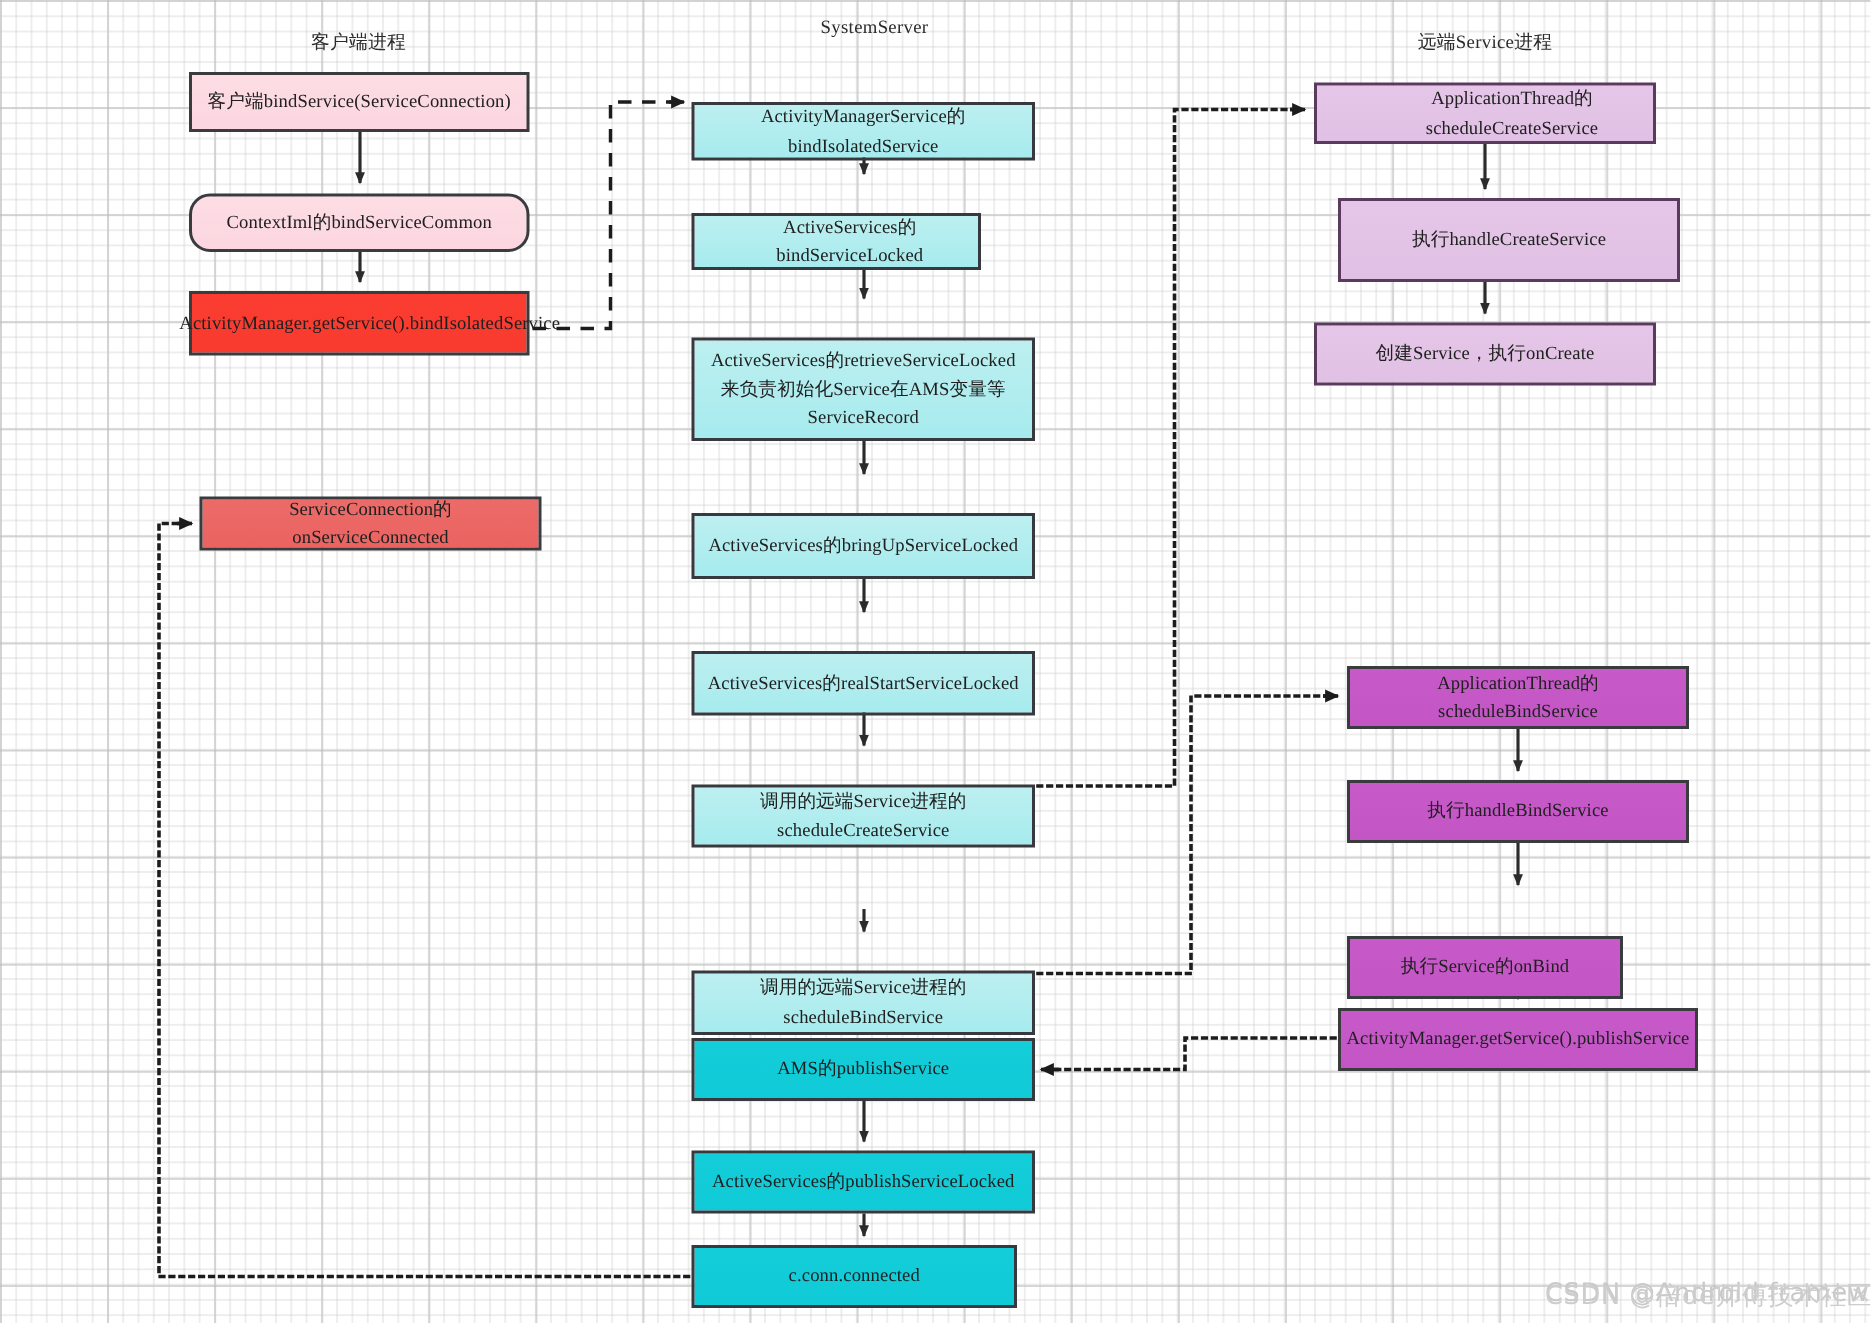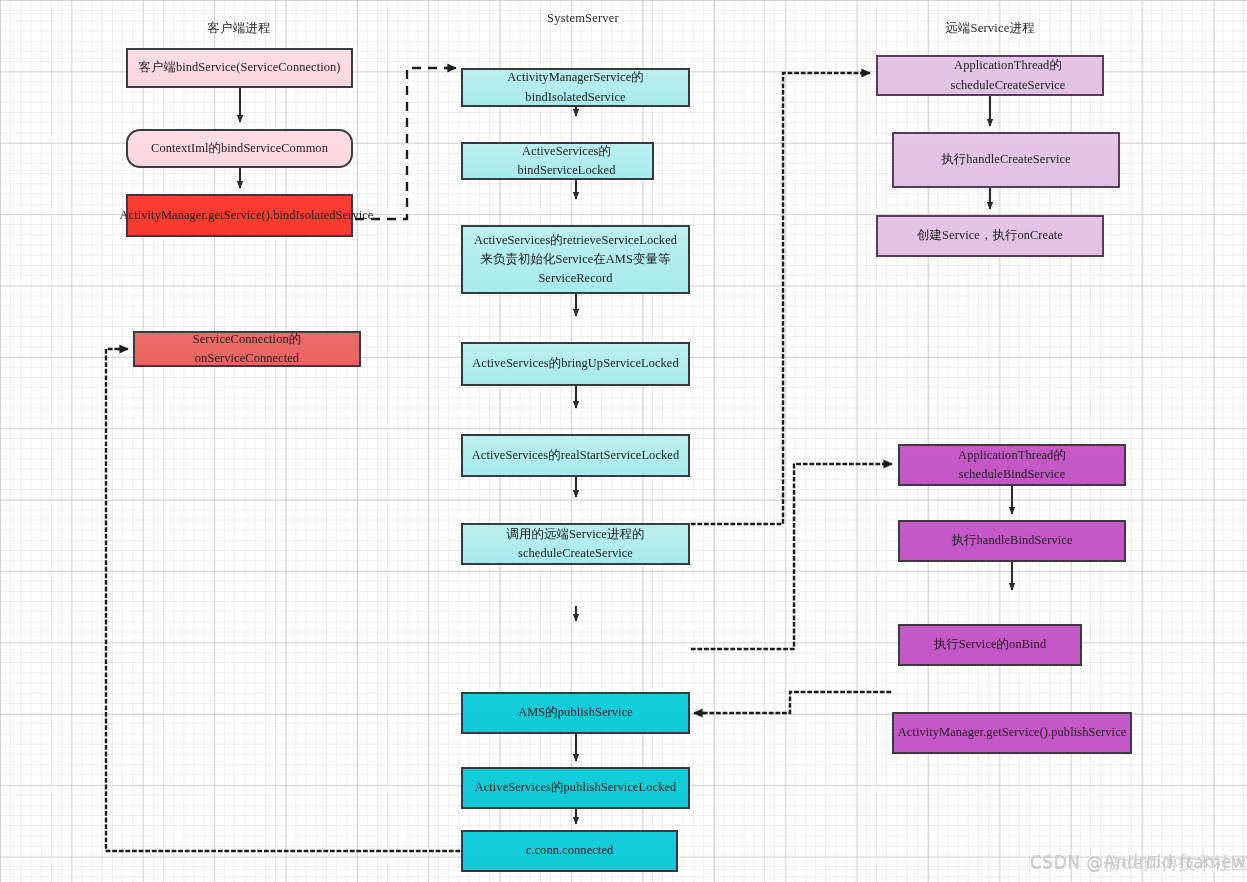--- a/index.html
+++ b/index.html
@@ -186,30 +186,31 @@
   <div class="node n-pinkpale" style="left:126px; top:129px; width:227px; height:39px;border-radius:14px;">ContextIml的bindServiceCommon</div>
   <div class="node n-red" style="left:126px; top:194px; width:227px; height:43px;padding-left:20px;">ActivityManager.getService().bindIsolatedService</div>
   <div class="node n-redsoft" style="left:133px; top:331px; width:228px; height:36px;">ServiceConnection的onServiceConnected</div>
 
   <div class="node n-cyanpale" style="left:461px; top:48px; width:229px; height:39px;">ActivityManagerService的bindIsolatedService</div>
   <div class="node n-cyanpale" style="left:461px; top:122px; width:193px; height:38px;padding-left:24px;">ActiveServices的bindServiceLocked</div>
   <div class="node n-cyanpale" style="left:461px; top:205px; width:229px; height:69px;">ActiveServices的retrieveServiceLocked来负责初始化Service在AMS变量等ServiceRecord</div>
   <div class="node n-cyanpale" style="left:461px; top:322px; width:229px; height:44px;">ActiveServices的bringUpServiceLocked</div>
   <div class="node n-cyanpale" style="left:461px; top:414px; width:229px; height:43px;">ActiveServices的realStartServiceLocked</div>
   <div class="node n-cyanpale" style="left:461px; top:503px; width:229px; height:42px;">调用的远端Service进程的scheduleCreateService</div>
+  <div class="node n-cyanpale" style="left:461px; top:627px; width:229px; height:43px;">调用的远端Service进程的scheduleBindService</div>
   <div class="node n-cyan" style="left:461px; top:692px; width:229px; height:42px;">AMS的publishService</div>
   <div class="node n-cyan" style="left:461px; top:767px; width:229px; height:42px;">ActiveServices的publishServiceLocked</div>
   <div class="node n-cyan" style="left:461px; top:830px; width:217px; height:42px;">c.conn.connected</div>
 
   <div class="node n-violetpale" style="left:876px; top:55px; width:228px; height:41px;padding-left:42px;">ApplicationThread的scheduleCreateService</div>
   <div class="node n-violetpale" style="left:892px; top:132px; width:228px; height:56px;">执行handleCreateService</div>
   <div class="node n-violetpale" style="left:876px; top:215px; width:228px; height:42px;">创建Service，执行onCreate</div>
   <div class="node n-violet" style="left:898px; top:444px; width:228px; height:42px;">ApplicationThread的scheduleBindService</div>
   <div class="node n-violet" style="left:898px; top:520px; width:228px; height:42px;">执行handleBindService</div>
   <div class="node n-violet" style="left:898px; top:596px; width:184px; height:42px;margin-top:28px;">执行Service的onBind</div>
-  <div class="node n-violet" style="left:892px; top:672px; width:240px; height:42px;margin-top:40px;">ActivityManager.getService().publishService</div>
+  <div class="node n-violet" style="left:892px; top:672px; width:240px; height:42px;">ActivityManager.getService().publishService</div>
 
   <div class="watermark" style="left:1030px; top:852px;">
     <span>CSDN @Android framework</span>
     <span class="wm-over">CSDN @倍de师傅技术社区</span>
   </div>
 
 </div>
 
 </body></html>

